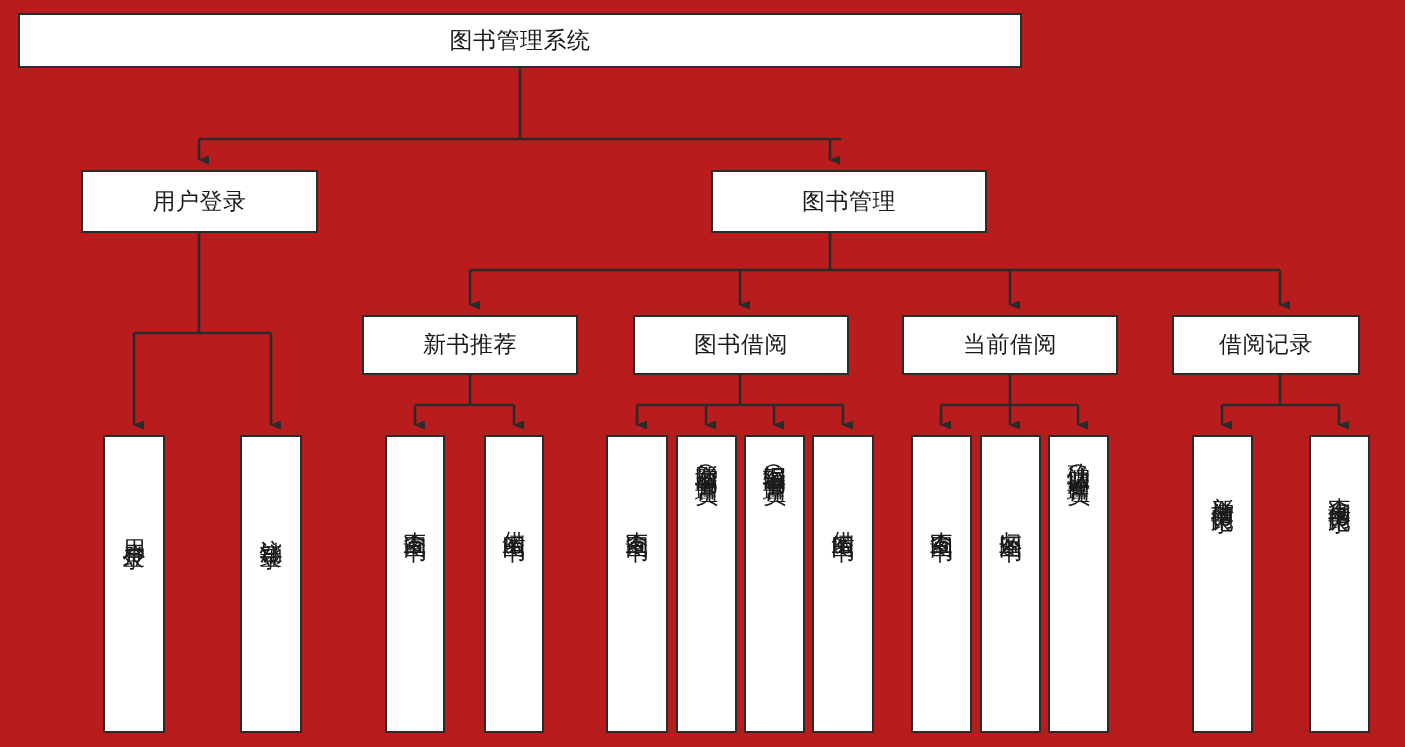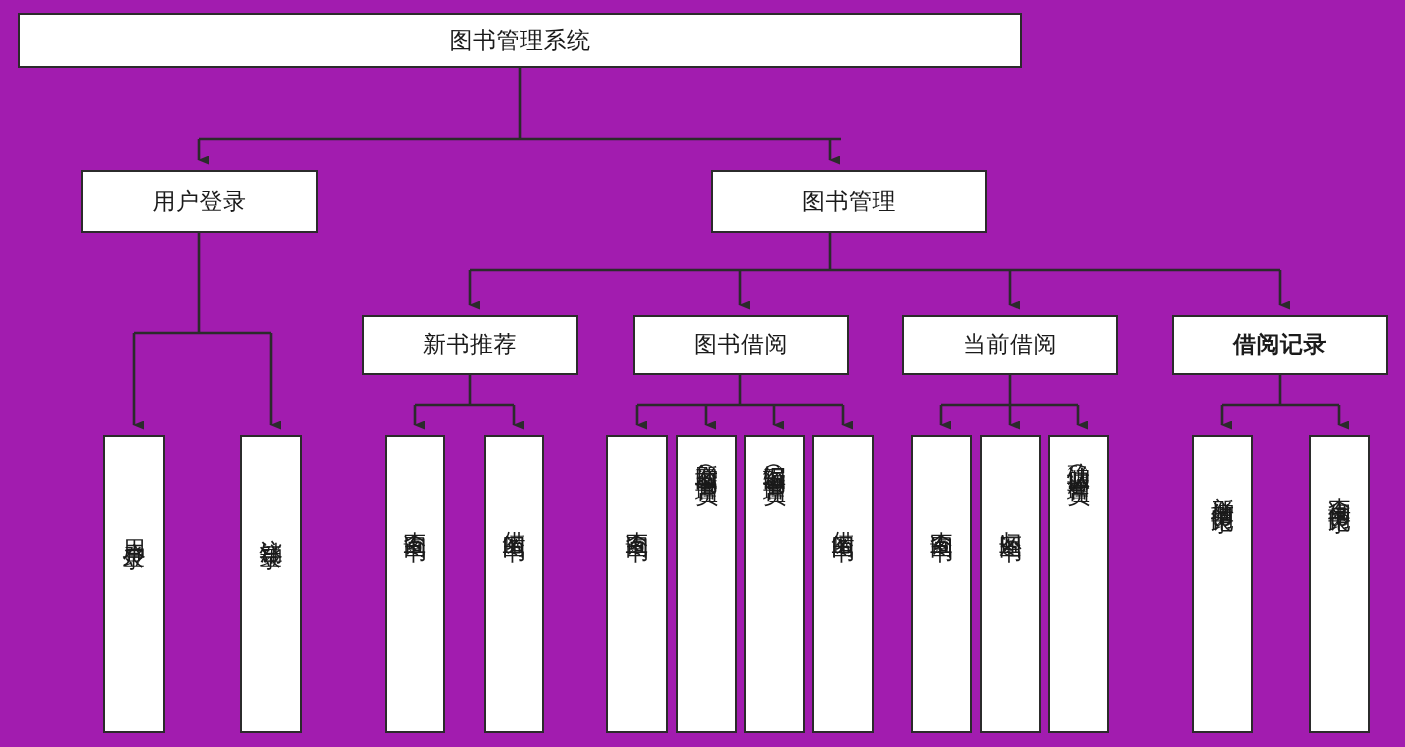--- a/index.html
+++ b/index.html
@@ -10,21 +10,21 @@
   body {
     width: 1405px;
     height: 747px;
     font-family: "DejaVu Sans", "Liberation Sans", sans-serif;
     overflow: hidden;
   }
   #diagram-root {
     position: relative;
     width: 1405px;
     height: 747px;
-    background: #a21caf;
+    background: #b91c1c;
   }
   svg.layer {
     position: absolute;
     left: 0;
     top: 0;
     width: 1405px;
     height: 747px;
   }
   .node-box {
     position: absolute;
@@ -134,21 +134,21 @@
 
   <div class="node-box" style="left:362px; top:315px; width:216px; height:60px;">
     <span class="node-label">新书推荐</span>
   </div>
   <div class="node-box" style="left:633px; top:315px; width:216px; height:60px;">
     <span class="node-label">图书借阅</span>
   </div>
   <div class="node-box" style="left:902px; top:315px; width:216px; height:60px;">
     <span class="node-label">当前借阅</span>
   </div>
-  <div class="node-box" style="left:1172px; top:315px; width:216px; height:60px;font-weight:bold;">
+  <div class="node-box" style="left:1172px; top:315px; width:188px; height:60px;">
     <span class="node-label">借阅记录</span>
   </div>
 
   <div class="node-box vertical" style="left:103px; top:435px; width:62px; height:298px; padding-top:84px;">
     <span class="node-label">用户登录</span>
   </div>
   <div class="node-box vertical" style="left:240px; top:435px; width:62px; height:298px; padding-top:84px;">
     <span class="node-label">注销登录</span>
   </div>
 

